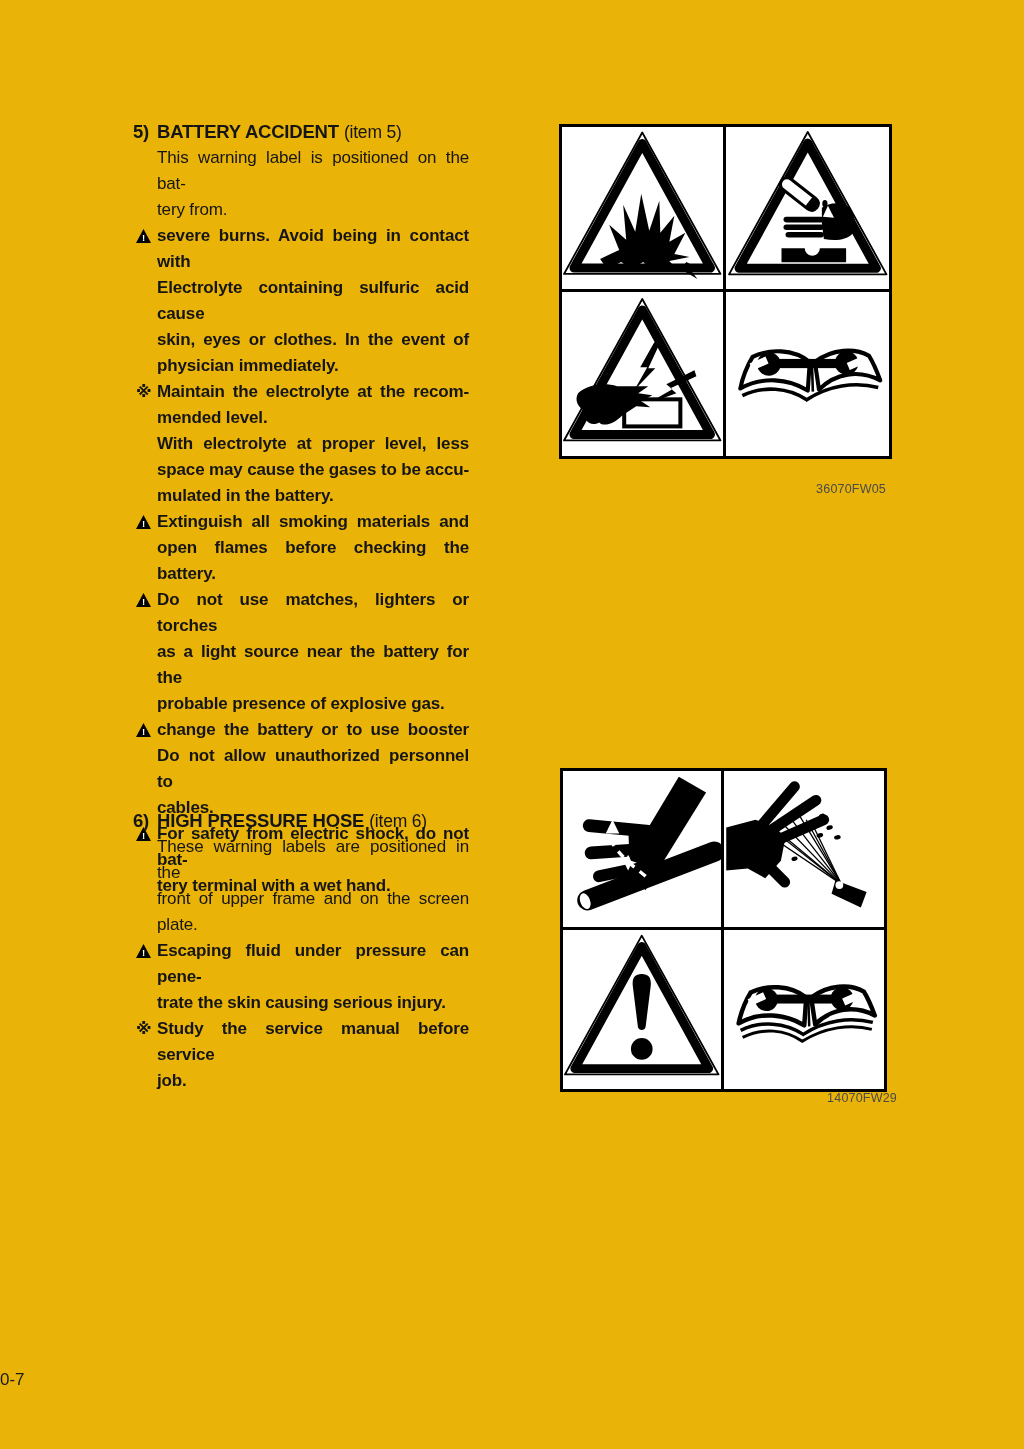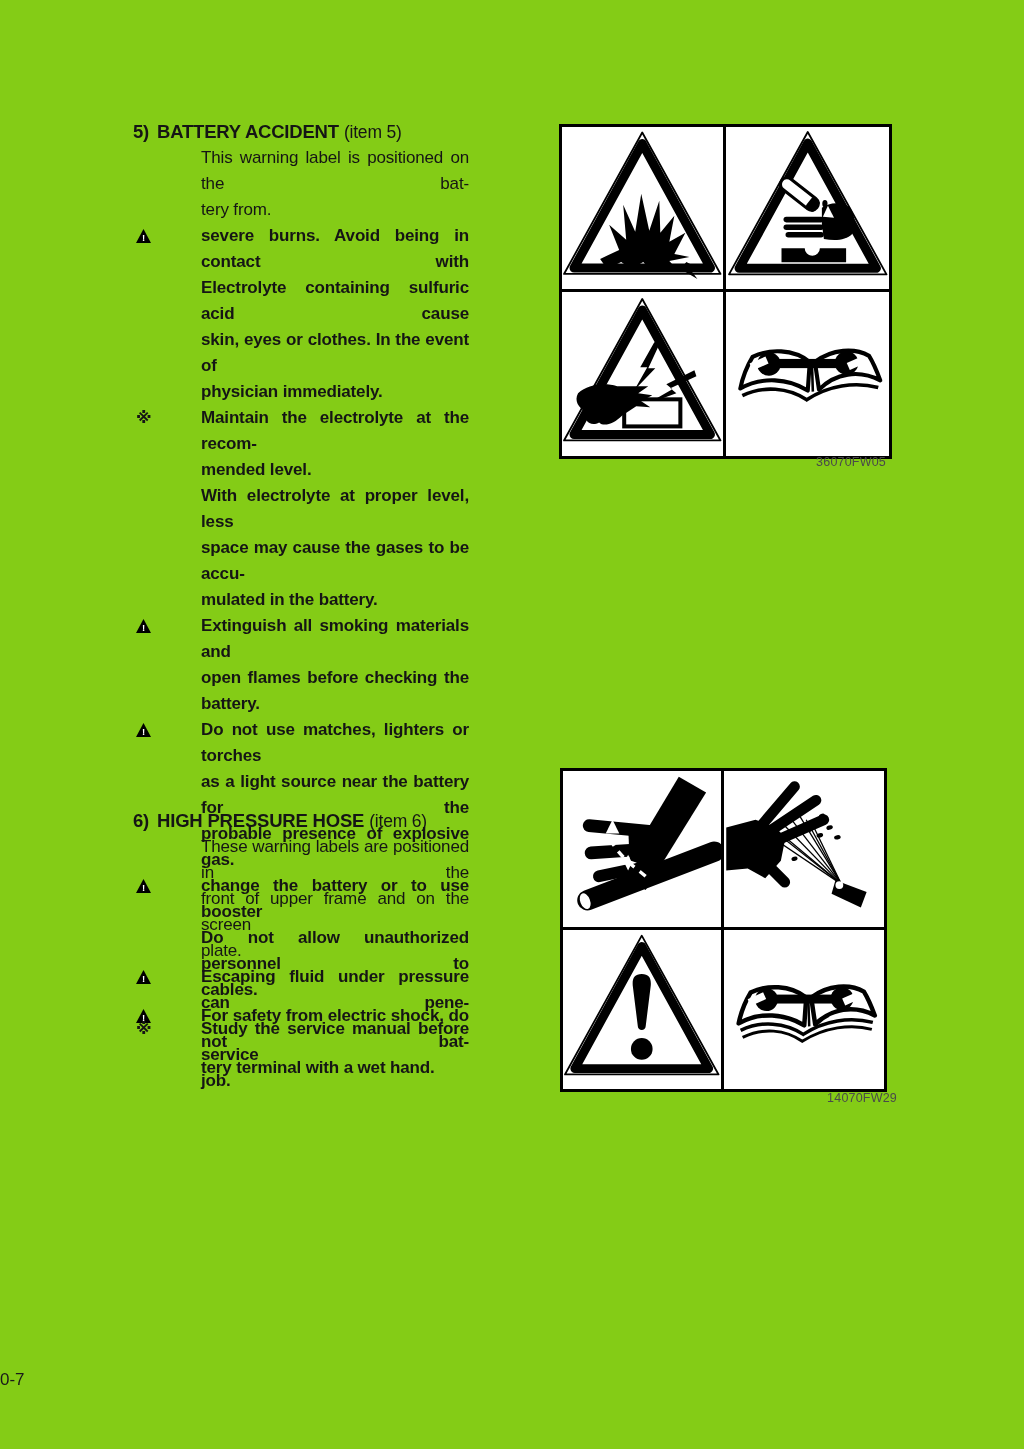--- a/index.html
+++ b/index.html
@@ -1,25 +1,25 @@
 <!DOCTYPE html>
 <html><head>
 <meta charset="utf-8">
 <style>
   html,body{margin:0;padding:0;width:1024px;height:1449px;background:#fff;overflow:hidden;}
   body{font-family:"Liberation Sans",sans-serif;color:#151515;position:relative;}
-  .page{position:absolute;inset:0;background:#84cc16;text-decoration:underline;}
+  .page{position:absolute;inset:0;background:#eab308;text-decoration:underline;}
 
   .textcol{position:absolute;left:133px;width:336px;}
   .heading{font-size:18.5px;font-weight:bold;line-height:26px;white-space:nowrap;letter-spacing:-0.2px;}
   .heading .num{margin-right:8px;}
   .heading .item{font-weight:normal;font-size:17.5px;margin-left:5px;}
   .para{position:relative;padding-left:24px;}
   .para.bold .line{font-weight:bold;}
-  .line{font-size:17px;line-height:26px;text-align:justify;text-align-last:justify;letter-spacing:-0.15px;margin-left:44px;}
+  .line{font-size:17px;line-height:26px;text-align:justify;text-align-last:justify;letter-spacing:-0.15px;}
   .line.last{text-align-last:left;}
   .marker{position:absolute;left:3px;top:0;height:26px;display:flex;align-items:center;}
   .warn-tri{width:15px;height:14px;background:#000;clip-path:polygon(50% 0,100% 100%,0 100%);position:relative;display:inline-block;}
   .warn-tri::after{content:"!";position:absolute;left:0;right:0;top:3px;color:#fff;font-size:9.5px;font-weight:bold;text-align:center;line-height:11px;}
   .ref-mark{font-size:16px;font-weight:bold;font-family:"DejaVu Sans",sans-serif;line-height:26px;}
 
   .figure{position:absolute;background:#fff;border:3px solid #000;display:grid;grid-template-columns:1fr 1fr;grid-template-rows:1fr 1fr;}
   .cell{position:relative;background:#fff;}
   .cell svg{position:absolute;inset:0;width:100%;height:100%;}
   .cell.tl{border-right:3px solid #000;border-bottom:3px solid #000;}
@@ -137,36 +137,37 @@
         <path d="M16,101 C36,91 61,93 79,105 C100,91 126,87 149,93" fill="none" stroke="#000" stroke-width="3.5"></path>
         <path d="M84,66 L85,97" stroke="#000" stroke-width="2.5"></path>
         <rect x="50" y="65" width="60" height="9" fill="#000"></rect>
         <circle cx="42" cy="70" r="11.5" fill="#000"></circle>
         <rect x="24" y="66" width="17" height="7.5" fill="#fff" transform="rotate(-24 32 70)"></rect>
         <circle cx="118" cy="69" r="11.5" fill="#000"></circle>
         <rect x="119" y="65" width="17" height="7.5" fill="#fff" transform="rotate(-24 128 69)"></rect>
       </svg>
     </div>
   </div>
-  <div class="figcaption" style="left:559px;top:455px;width:327px;">36070FW05</div>
+  <div class="figcaption" style="left:559px;top:482px;width:327px;">36070FW05</div>
 
   <div class="textcol" style="top:808px;">
     <div class="heading">
       <span class="num">6)</span><span>HIGH PRESSURE HOSE</span><span class="item">(item 6)</span>
     </div>
     <div class="para">
       <div class="line">These warning labels are positioned in the</div>
       <div class="line">front of upper frame and on the screen</div>
       <div class="line last">plate.</div>
     </div>
     <div class="para bold">
       <span class="marker">
           <span class="warn-tri"></span>
         </span>
       <div class="line">Escaping fluid under pressure can pene-</div>
+      <div class="line last">trate the skin causing serious injury.</div>
     </div>
     <div class="para bold">
       <span class="marker">
           <span class="ref-mark">※</span>
         </span>
       <div class="line">Study the service manual before service</div>
       <div class="line last">job.</div>
     </div>
   </div>
 

